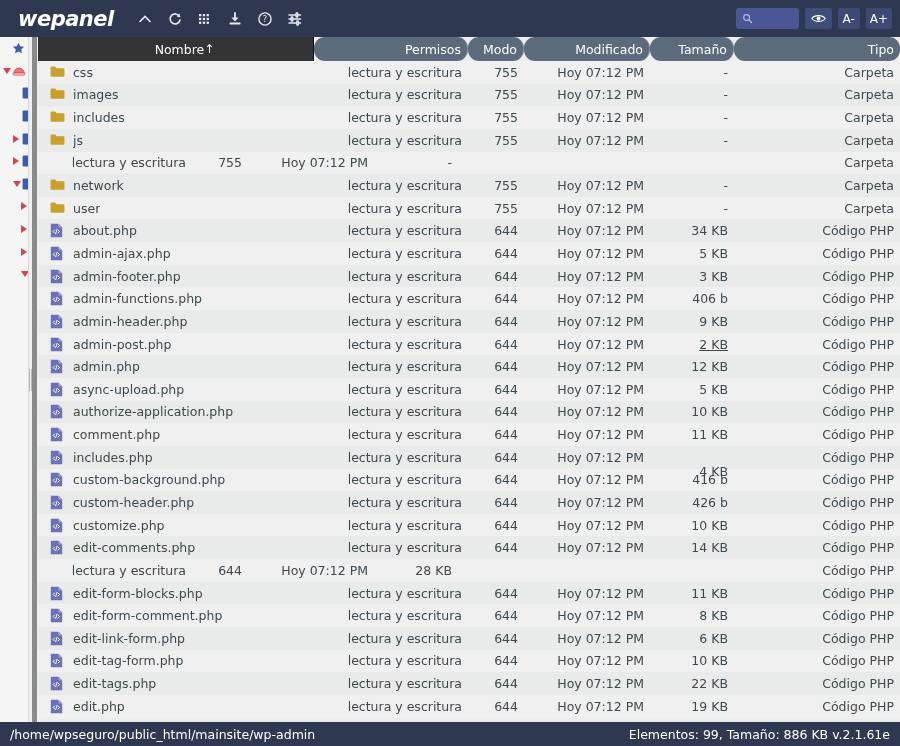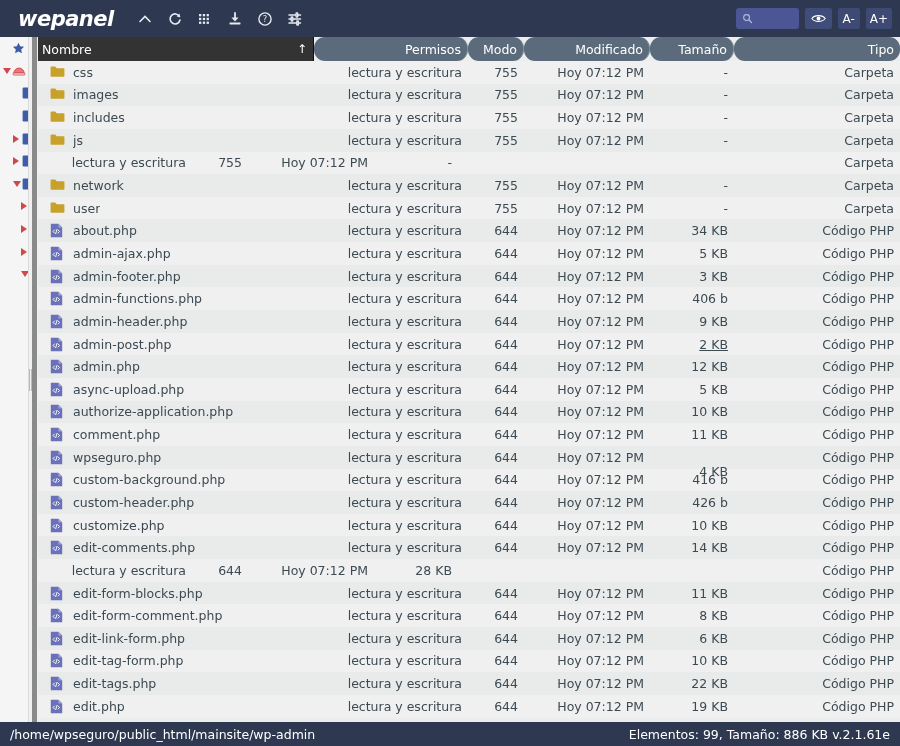--- a/index.html
+++ b/index.html
@@ -73,21 +73,21 @@
   }
 
   
   .filepane { flex:1 1 auto; display:flex; flex-direction:column; min-width:0; background:#eceded; }
   .colhead { height:24px; flex:0 0 24px; display:flex; font-size:12.5px; color:#ffffff; }
   .ch {
     display:flex; align-items:center; background:#5b6b7c;
     border-right:1px solid #7d8c9a; cursor:pointer; position:relative;
     padding:0 6px; font-family:"DejaVu Sans", sans-serif;
   }
-  .ch.name { background:#333333; border-right:1px solid #111; justify-content:space-between; padding-left:4px; }
+  .ch.name { background:#333333; border-right:1px solid #111; justify-content:center; padding-left:24px; }
   .ch.right { justify-content:flex-end;border-radius:11px; }
   .ch:last-child { border-right:none; }
   .sort-arrow { font-size:12px; line-height:1; }
 
   .rows { flex:1 1 auto; overflow:hidden; }
   .row {
     height:22.65px; display:flex; align-items:center;
     font-size:12.5px; color:#3c4a52;
   }
   .row:nth-child(odd)  { background:#f0f0f1; }
@@ -598,21 +598,21 @@
               <svg width="13" height="15" viewBox="0 0 13 15">
                 <path d="M0.8 0.8 H8.4 L12.2 4.5 V14.2 H0.8 Z" fill="#6a71b8"></path>
                 <path d="M8.4 0.8 L12.2 4.5 H8.4 Z" fill="#9aa0d4"></path>
                 <g stroke="#ffffff" stroke-width="0.95" fill="none" stroke-linecap="round" stroke-linejoin="round">
                   <path d="M4.5 7.0 L3.1 8.5 L4.5 10.0"></path>
                   <path d="M8.1 7.0 L9.5 8.5 L8.1 10.0"></path>
                   <path d="M7.0 6.4 L5.7 10.6"></path>
                 </g>
               </svg>
             </span>
-            <span class="fname">wpseguro.php</span>
+            <span class="fname">includes.php</span>
           </div>
           <div class="c right" style="width: 154px;">lectura y escritura</div>
           <div class="c right" style="width: 56px;">644</div>
           <div class="c right" style="width: 126px;">Hoy 07:12 PM</div>
           <div class="c right" style="width: 84px; margin-top: 28px;">4 KB</div>
           <div class="c right" style="width: 146px; flex: 1 1 auto;">Código PHP</div>
         </div>
         <div class="row">
           <div class="c name" style="width: 276px;">
             <span class="ic">

